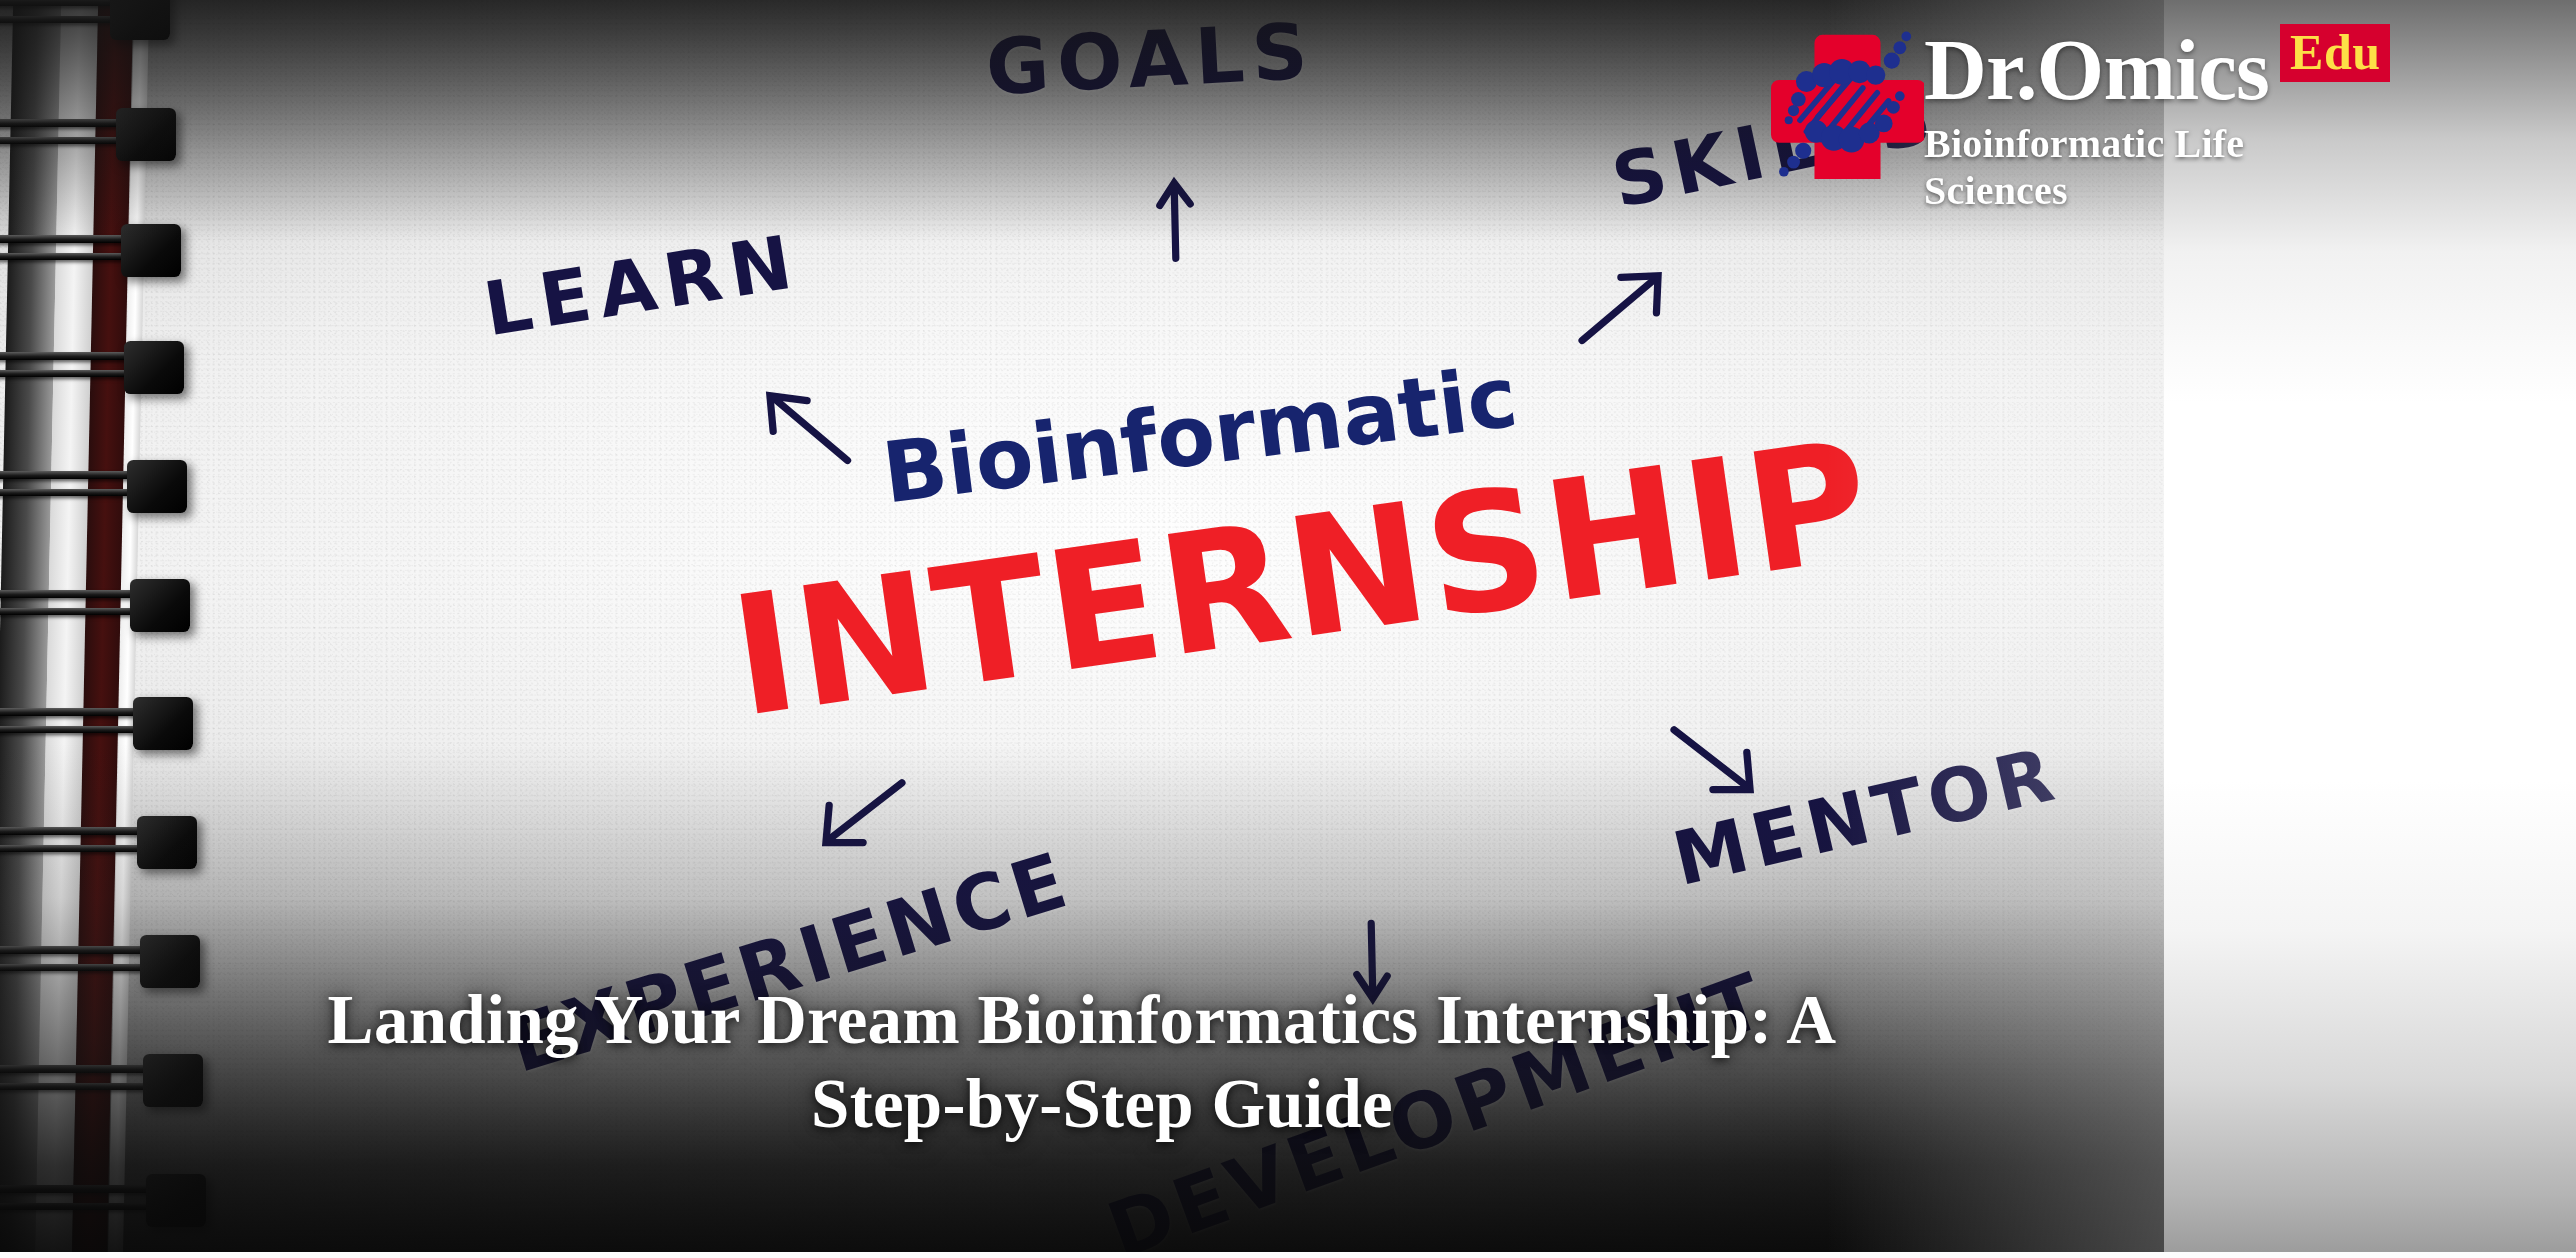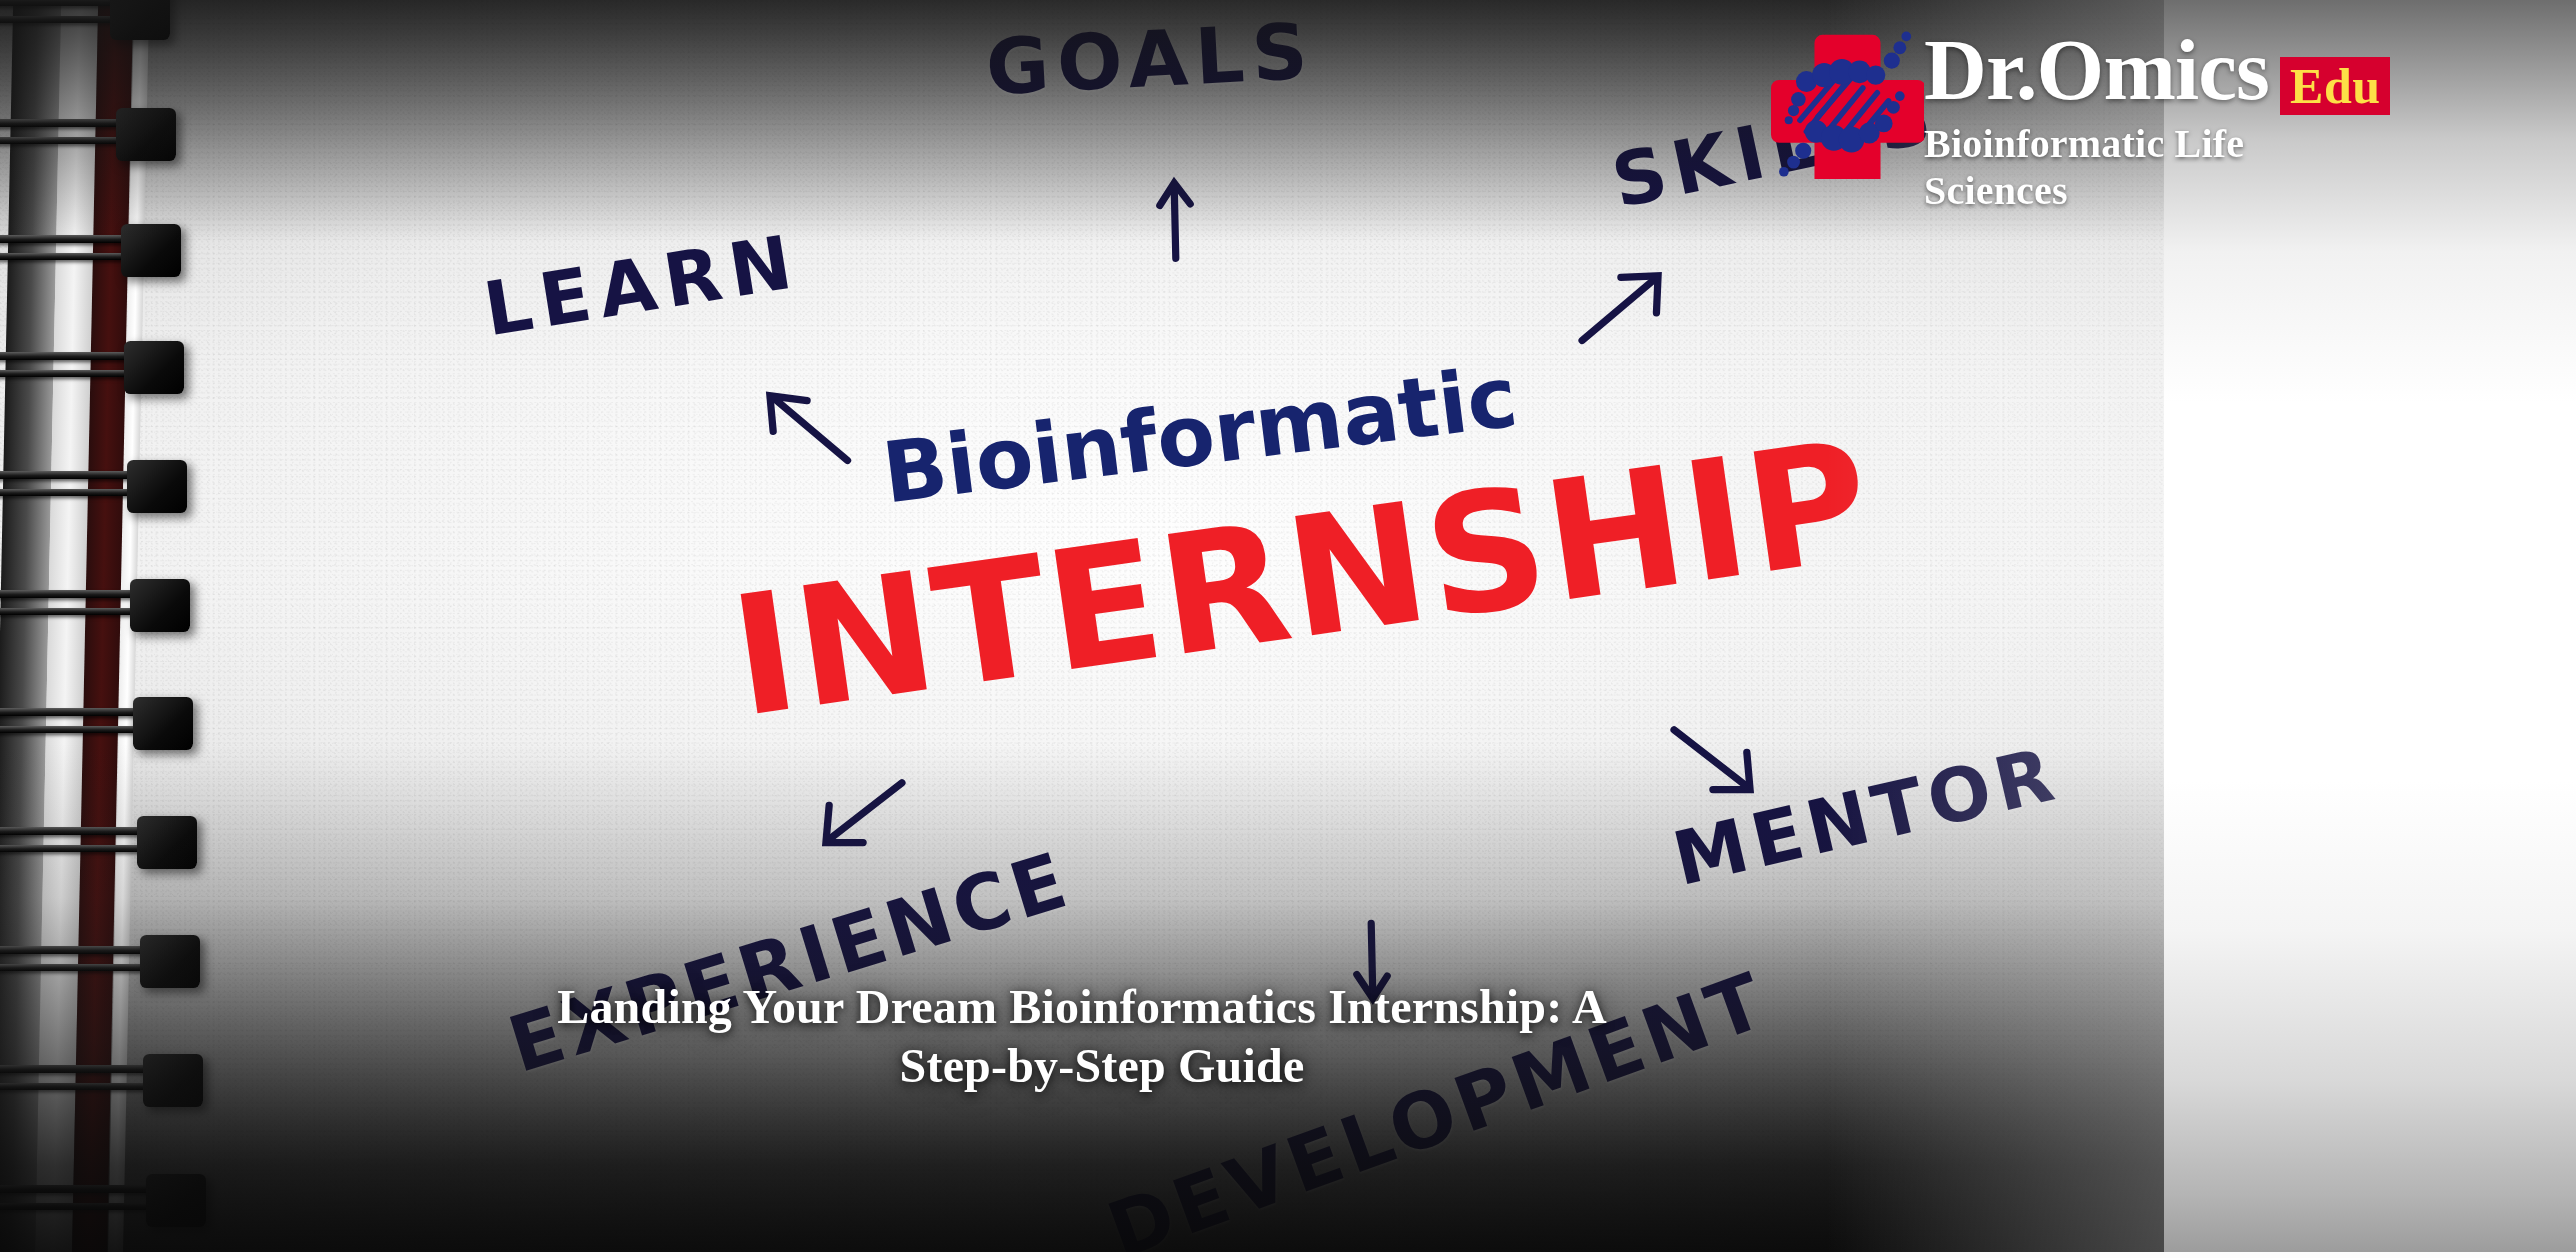--- a/index.html
+++ b/index.html
@@ -67,31 +67,31 @@
       text-shadow:0 3.2px 4.8px rgba(255,255,255,.25);}
 
   
   .arrow{position:absolute;}
   .arrow svg{display:block;}
 
   
   .logo{position:absolute;left:1771px;top:24px;width:596px;height:185px;}
   .logo-mark{position:absolute;left:0;top:6.4px;width:153px;height:149px;}
   .logo-text{position:absolute;left:153px;top:0px;width:451px;}
-  .logo-wordrow{display:flex;align-items:flex-end;gap:11.3px;}
+  .logo-wordrow{display:flex;align-items:flex-start;gap:11.3px;}
   .logo-word{font-family:"Liberation Serif",serif;font-weight:700;font-size:87px;color:#ffffff;
     line-height:1.05;letter-spacing:-.01em;text-shadow:0 1.6px 4.8px rgba(0,0,0,.45);}
   .logo-edu{background:#d6002e;color:#fde047;font-family:"Liberation Serif",serif;font-weight:700;
     font-size:50px;padding:3.2px 9.7px 4.8px;line-height:1;letter-spacing:.01em;}
   .logo-tag{font-family:"Liberation Serif",serif;font-weight:700;font-size:40px;color:#ffffff;
     letter-spacing:.005em;margin-top:4.8px;text-shadow:0 1.6px 4px rgba(0,0,0,.5);}
 
   
   .headline{position:absolute;left:0;top:978px;width:2164px;text-align:center;
-    font-family:"Liberation Serif",serif;font-weight:700;font-size:48px;color:#ffffff;
+    font-family:"Liberation Serif",serif;font-weight:700;font-size:69px;color:#ffffff;
     line-height:1.22;letter-spacing:.004em;
     text-shadow:0 2.4px 8px rgba(0,0,0,.75), 0 0 24px rgba(0,0,0,.5);}
   .headline .l2{display:block;padding-left:40px;}
 
   .bottom-strip{position:absolute;left:0;bottom:0;width:2576px;height:6.4px;background:#fdfdfd;}
 </style>
 </head>
 <body>
 
 <div id="stage">

